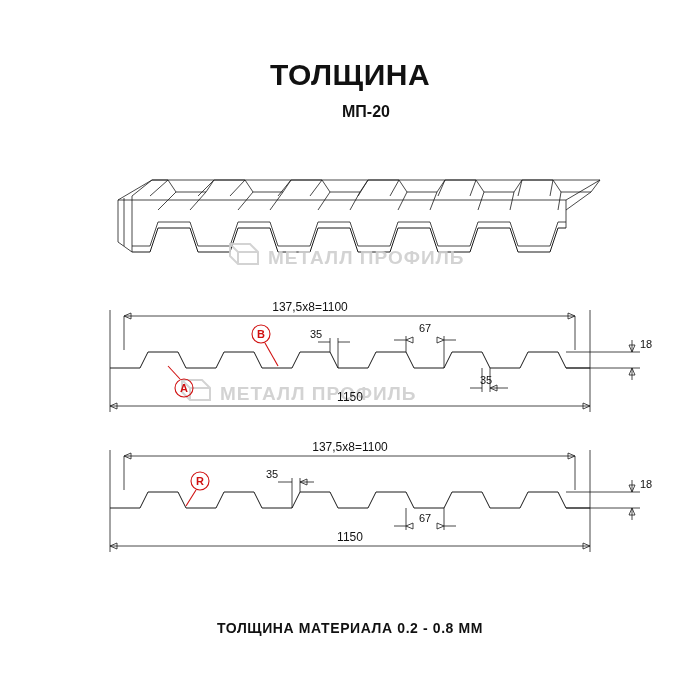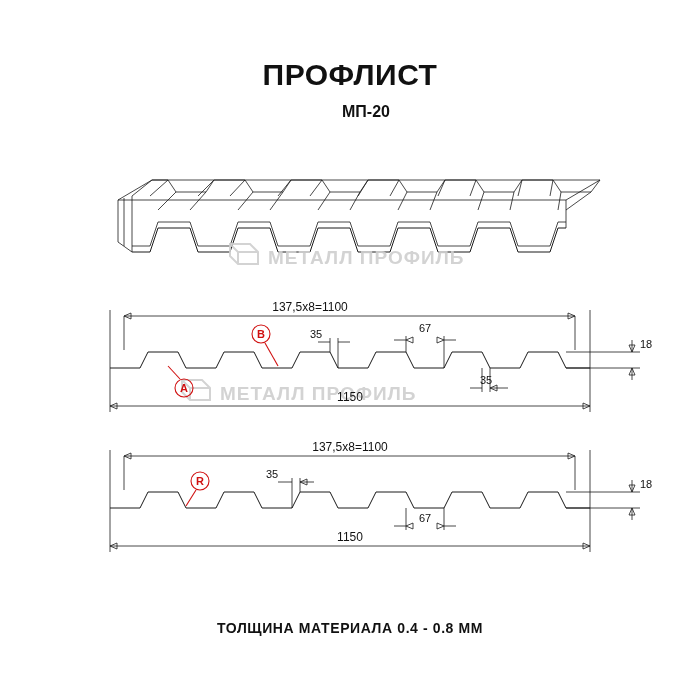--- a/index.html
+++ b/index.html
@@ -85,23 +85,23 @@
     fill: #cfcfcf;
     letter-spacing: 1px;
   }
   .wm-shape { fill: none; stroke: #cfcfcf; stroke-width: 2; }
 </style>
 </head>
 <body>
 
 <div id="stage">
 
-  <div class="title">ПРОФЛИСТ</div>
+  <div class="title">ТОЛЩИНА</div>
   <div class="subtitle">МП-20</div>
-  <div class="footnote">ТОЛЩИНА МАТЕРИАЛА 0.4 - 0.8 ММ</div>
+  <div class="footnote">ТОЛЩИНА МАТЕРИАЛА 0.2 - 0.8 ММ</div>
 
   <svg viewBox="0 0 700 700">
 
     <g>
 
       <path class="ln-thin" d="M118 200 L152 180 L600 180 L566 200 Z"></path>
 
       <path class="ln-thin" d="M152 180
         L168 180 L176 192 L206 192 L214 180 L245 180 L253 192 L283 192 L291 180
         L322 180 L330 192 L360 192 L368 180 L399 180 L407 192 L437 192 L445 180

